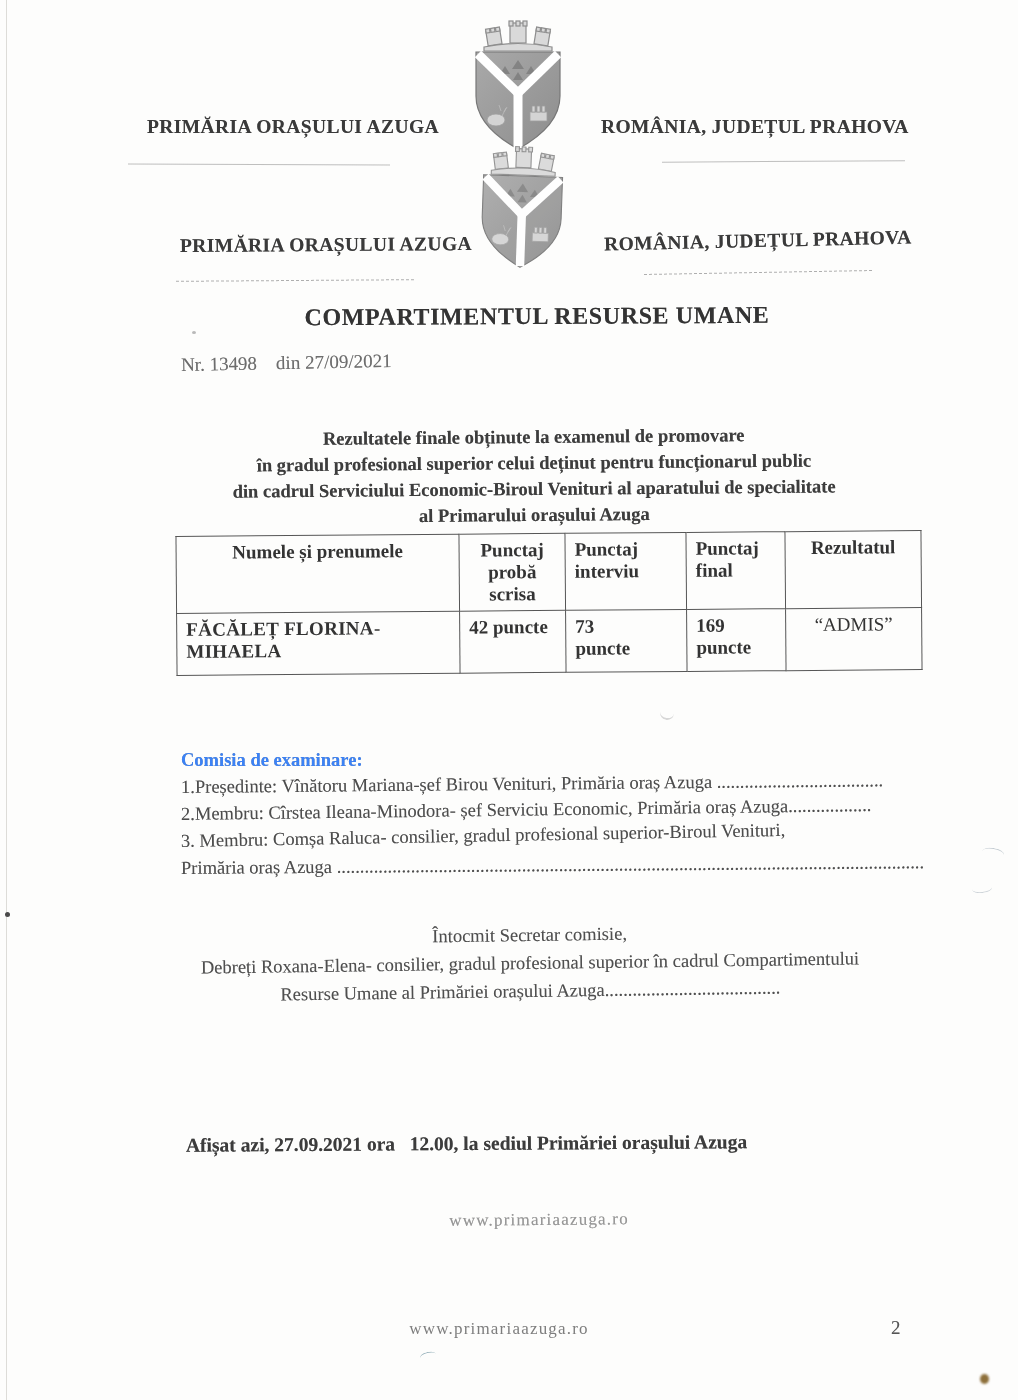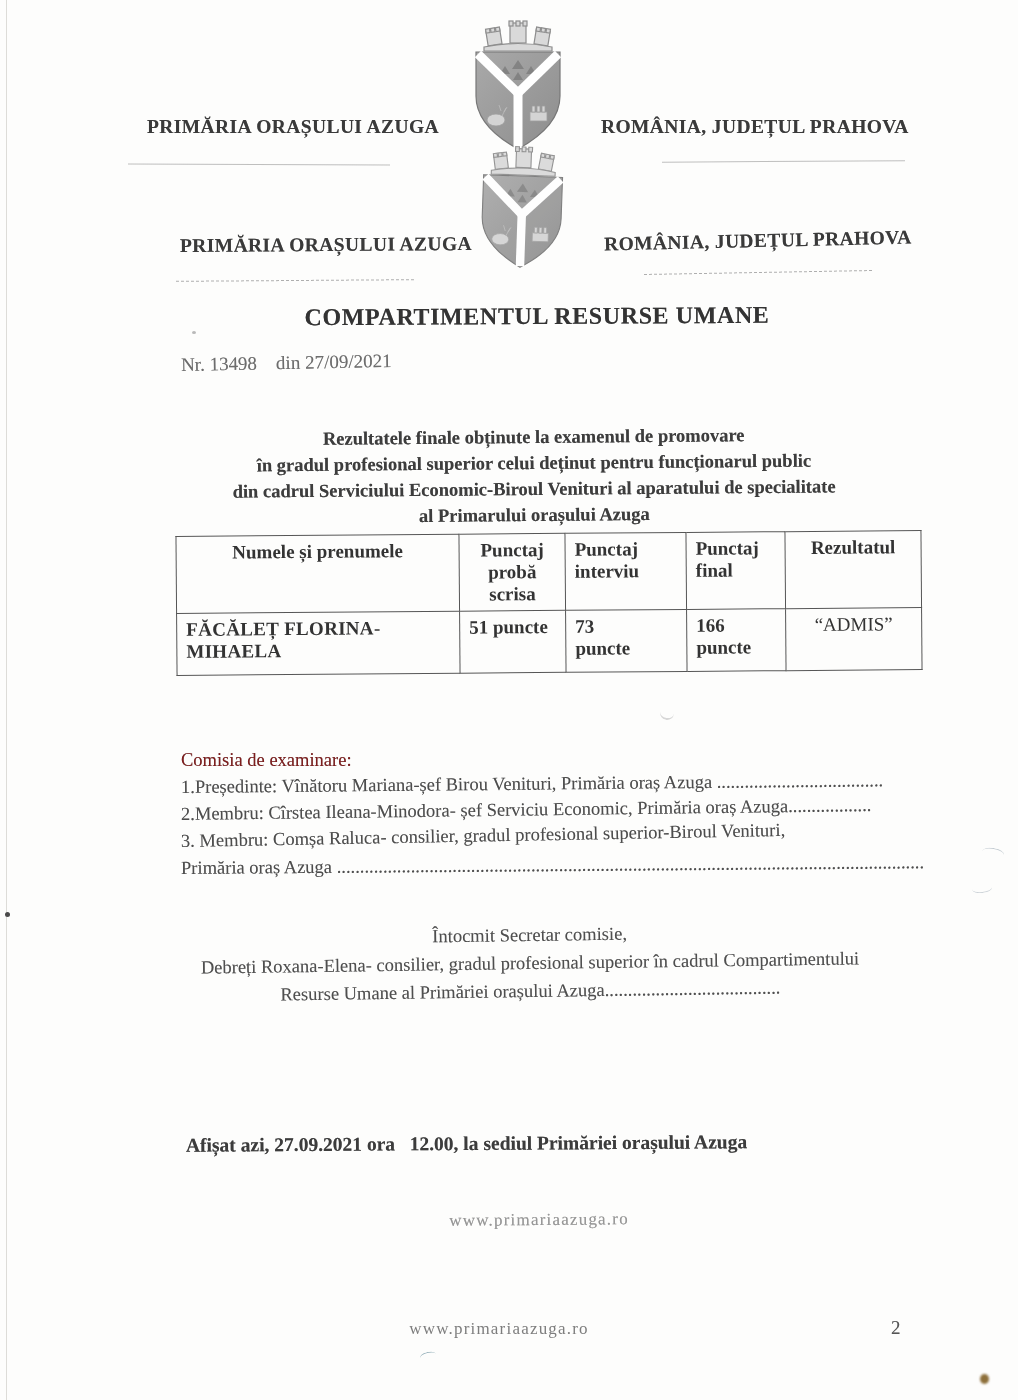--- a/index.html
+++ b/index.html
@@ -43,21 +43,21 @@
     color:#333;
   }
   table.results .th{ font-weight:bold; }
   .cell-center{ text-align:center; }
   .cell-name{ font-weight:bold; letter-spacing:.3px; }
   .cell-num{ font-weight:bold; }
   .cell-result{ font-weight:normal; color:#4a4a4a; text-align:center; }
 
   
   .commission{ font-size:18.5px;color:#4d4d4d;line-height:27px; }
-  .commission .heading{ font-weight:normal;color:#7f1d1d; }
+  .commission .heading{ font-weight:bold;color:#3b82f6; }
   .cline{ white-space:nowrap;overflow:hidden;transform-origin:left center; }
 
   .secretary{ text-align:center;font-size:18.5px;color:#4f4f4f;line-height:28px; }
 
   .posted{ font-weight:bold;font-size:19.5px;color:#3c3c3c;white-space:pre-wrap; }
 
   .site{ width:100%;text-align:center;font-size:17px;letter-spacing:1.2px;color:#979797; }
   .site-footer{ color:#7d7d7d; }
   .page-num{ font-size:19px;color:#555; }
 
@@ -176,24 +176,24 @@
 probă
 scrisa</td>
       <td class="th">Punctaj
 interviu</td>
       <td class="th">Punctaj
 final</td>
       <td class="th cell-center">Rezultatul</td>
     </tr>
     <tr style="height:62px;">
       <td class="cell-name">FĂCĂLEȚ FLORINA-MIHAELA</td>
-      <td class="cell-num">51 puncte</td>
+      <td class="cell-num">42 puncte</td>
       <td class="cell-num">73
 puncte</td>
-      <td class="cell-num">166
+      <td class="cell-num">169
 puncte</td>
       <td class="cell-result">“ADMIS”</td>
     </tr>
   </tbody>
     </table>
 
   <div class="abs commission" style="left:181px;top:747px;width:742px;">
     <div class="heading ink">Comisia de examinare:</div>
     <div class="cline gray-ink" style="transform:rotate(-.55deg);">1.Președinte:  Vînătoru Mariana-șef Birou Venituri, Primăria oraș Azuga ....................................</div>
     <div class="cline gray-ink" style="transform:rotate(-.75deg);">2.Membru: Cîrstea Ileana-Minodora- șef Serviciu Economic, Primăria oraș Azuga..................</div>

